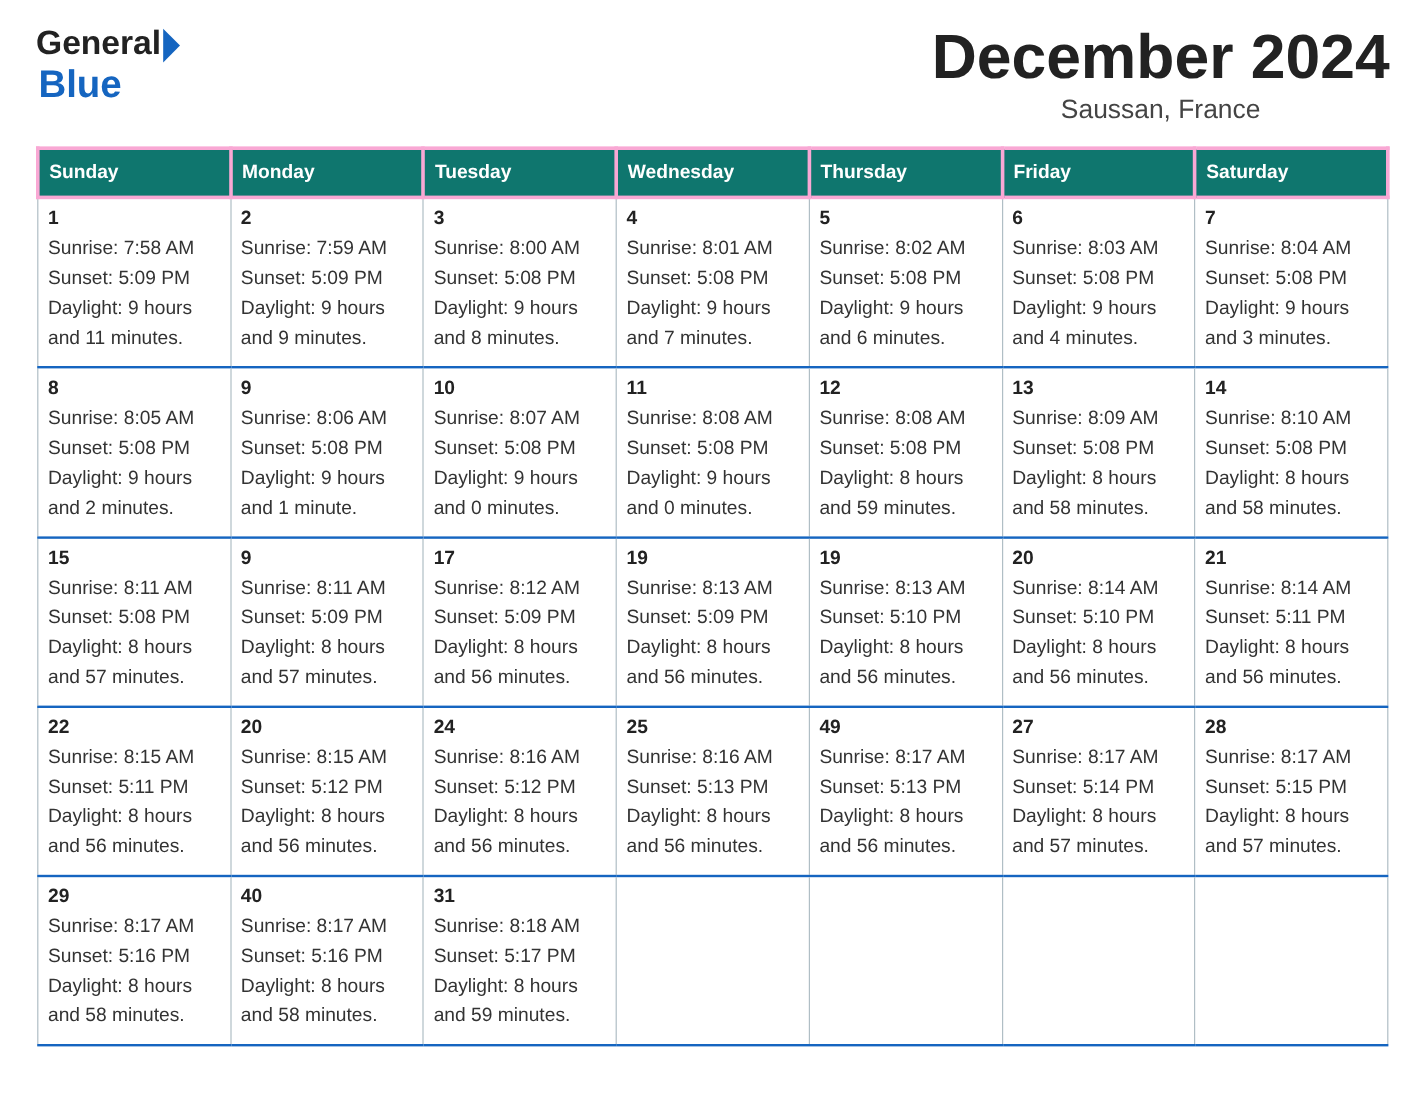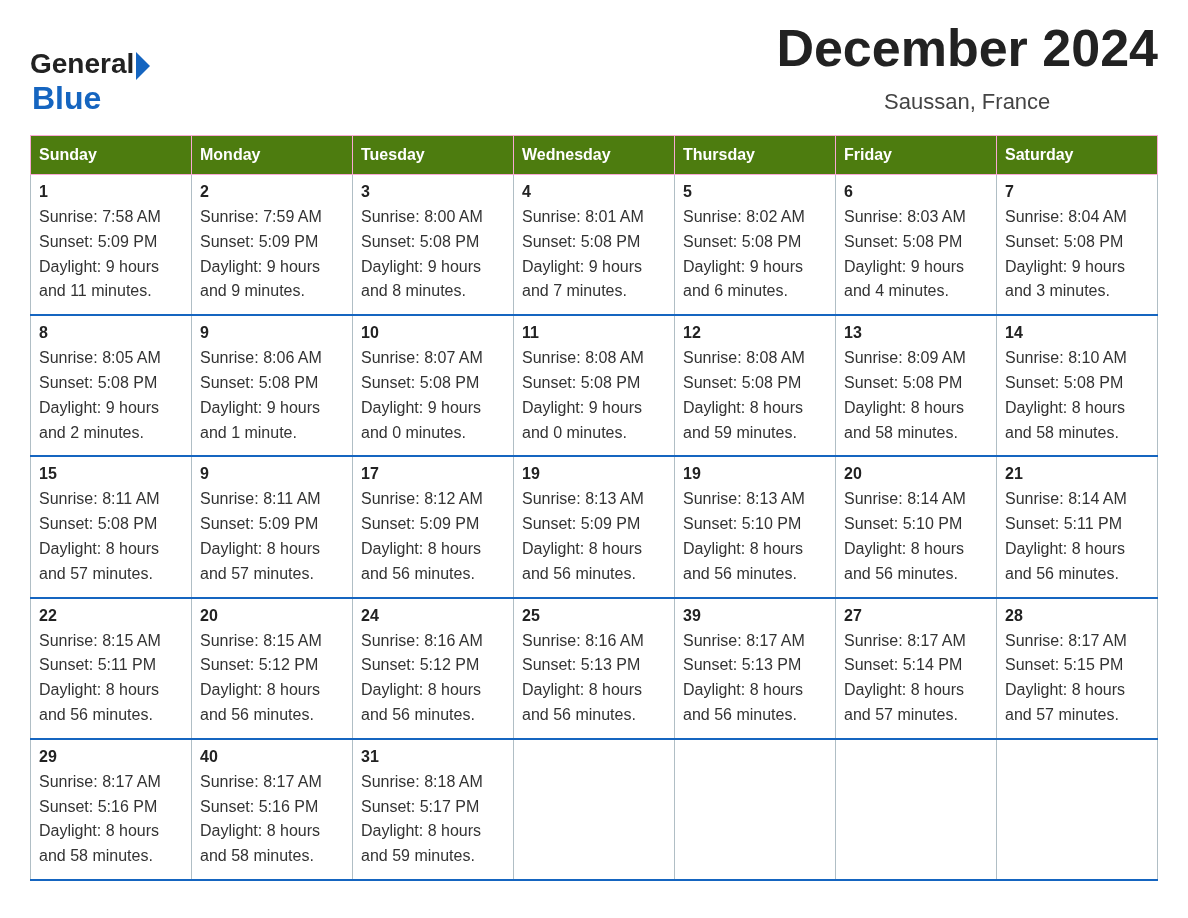--- a/index.html
+++ b/index.html
@@ -37,51 +37,50 @@
       margin-left: 2px;
       margin-top: 4px;
     }
     .logo-wrapper {
       display: flex;
       flex-direction: column;
     }
     .logo-row {
       display: flex;
       align-items: flex-start;
-      margin-top: 28px;
     }
     .title-block {
       text-align: center;
     }
     .month-year {
       font-size: 52px;
       font-weight: bold;
       color: #222;
       font-family: Arial, sans-serif;
       line-height: 1.1;
     }
     .location {
       font-size: 22px;
       color: #444;
       font-family: Arial, sans-serif;
-      margin-top: 12px;
+      margin-top: 1px;
     }
     table {
       width: 100%;
       border-collapse: collapse;
       table-layout: fixed;
     }
     thead th {
-      background-color: #4d7c0f;
+      background-color: #0f766e;
       color: #fff;
       font-size: 16px;
       font-weight: bold;
       padding: 10px 8px;
       text-align: left;
-      border: 1px solid #f9a8d4;
+      border: 3px solid #f9a8d4;
     }
     tbody td {
       border: 1px solid #b0bec5;
       vertical-align: top;
       padding: 8px 8px 10px 8px;
       font-size: 13.5px;
       color: #333;
       background: #fff;
       height: 110px;
     }
@@ -184,21 +183,21 @@
       </tr>
       <tr>
         <td><span class="day-num">22</span>
 <span class="day-info">Sunrise: 8:15 AM<br>Sunset: 5:11 PM<br>Daylight: 8 hours and 56 minutes.</span></td>
         <td><span class="day-num">20</span>
 <span class="day-info">Sunrise: 8:15 AM<br>Sunset: 5:12 PM<br>Daylight: 8 hours and 56 minutes.</span></td>
         <td><span class="day-num">24</span>
 <span class="day-info">Sunrise: 8:16 AM<br>Sunset: 5:12 PM<br>Daylight: 8 hours and 56 minutes.</span></td>
         <td><span class="day-num">25</span>
 <span class="day-info">Sunrise: 8:16 AM<br>Sunset: 5:13 PM<br>Daylight: 8 hours and 56 minutes.</span></td>
-        <td><span class="day-num">39</span>
+        <td><span class="day-num">49</span>
 <span class="day-info">Sunrise: 8:17 AM<br>Sunset: 5:13 PM<br>Daylight: 8 hours and 56 minutes.</span></td>
         <td><span class="day-num">27</span>
 <span class="day-info">Sunrise: 8:17 AM<br>Sunset: 5:14 PM<br>Daylight: 8 hours and 57 minutes.</span></td>
         <td><span class="day-num">28</span>
 <span class="day-info">Sunrise: 8:17 AM<br>Sunset: 5:15 PM<br>Daylight: 8 hours and 57 minutes.</span></td>
       </tr>
       <tr>
         <td><span class="day-num">29</span>
 <span class="day-info">Sunrise: 8:17 AM<br>Sunset: 5:16 PM<br>Daylight: 8 hours and 58 minutes.</span></td>
         <td><span class="day-num">40</span>

